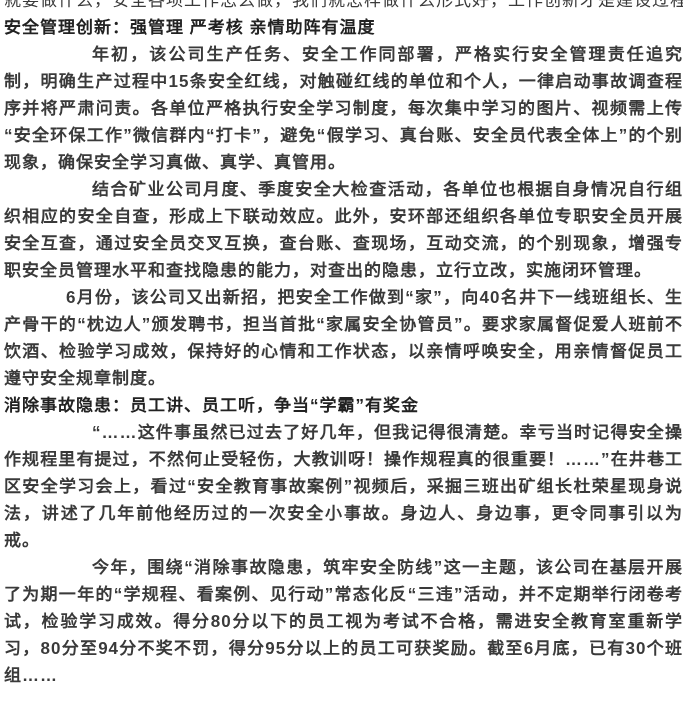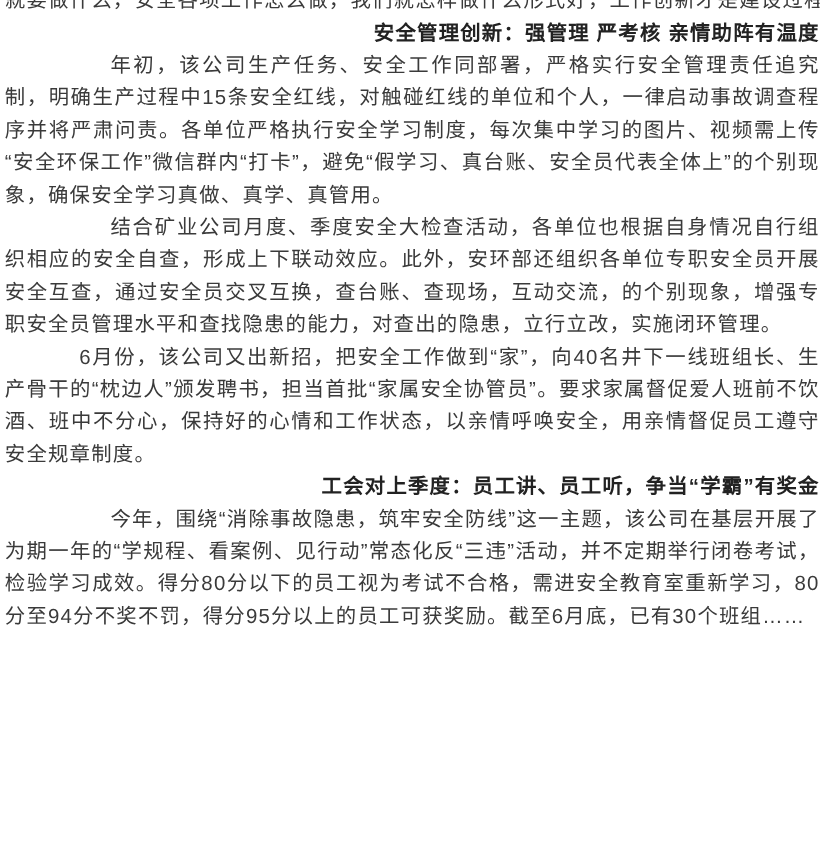--- a/index.html
+++ b/index.html
@@ -26,48 +26,50 @@
   .article p {
     margin: 0;
   }
   .article h2 {
     margin: 0;
     font-size: 17px;
     line-height: 27px;
     font-weight: bold;
     color: #222222;
     letter-spacing: 1px;
-    text-align: right;
+    text-align: left;
   }
   .clip-top {
     text-indent: 0;
     white-space: nowrap;
     overflow: hidden;
   }
   .para {
     text-indent: 88px;
+    font-weight: bold;
   }
   .para.indent-md {
     text-indent: 62px;
   }
 </style>
 </head>
 <body>
 
 <div class="article">
 
   <p class="clip-top">就要做什么，安全各项工作怎么做，我们就怎样做什么形式好，工作创新才是建设过程</p>
 
   <h2>安全管理创新：强管理 严考核 亲情助阵有温度</h2>
 
   <p class="para">年初，该公司生产任务、安全工作同部署，严格实行安全管理责任追究制，明确生产过程中15条安全红线，对触碰红线的单位和个人，一律启动事故调查程序并将严肃问责。各单位严格执行安全学习制度，每次集中学习的图片、视频需上传“安全环保工作”微信群内“打卡”，避免“假学习、真台账、安全员代表全体上”的个别现象，确保安全学习真做、真学、真管用。</p>
 
   <p class="para">结合矿业公司月度、季度安全大检查活动，各单位也根据自身情况自行组织相应的安全自查，形成上下联动效应。此外，安环部还组织各单位专职安全员开展安全互查，通过安全员交叉互换，查台账、查现场，互动交流，的个别现象，增强专职安全员管理水平和查找隐患的能力，对查出的隐患，立行立改，实施闭环管理。</p>
 
 
-  <p class="para indent-md">6月份，该公司又出新招，把安全工作做到“家”，向40名井下一线班组长、生产骨干的“枕边人”颁发聘书，担当首批“家属安全协管员”。要求家属督促爱人班前不饮酒、班中不分心，保持好的心情和工作状态，以亲情呼唤安全，用亲情督促员工遵守安全规章制度。</p>
+  <p class="para indent-md">6月份，该公司又出新招，把安全工作做到“家”，向40名井下一线班组长、生产骨干的“枕边人”颁发聘书，担当首批“家属安全协管员”。要求家属督促爱人班前不饮酒、检验学习成效，保持好的心情和工作状态，以亲情呼唤安全，用亲情督促员工遵守安全规章制度。</p>
 
-  <h2>工会对上季度：员工讲、员工听，争当“学霸”有奖金</h2>
+  <h2>消除事故隐患：员工讲、员工听，争当“学霸”有奖金</h2>
 
+  <p class="para">“……这件事虽然已过去了好几年，但我记得很清楚。幸亏当时记得安全操作规程里有提过，不然何止受轻伤，大教训呀！操作规程真的很重要！……”在井巷工区安全学习会上，看过“安全教育事故案例”视频后，采掘三班出矿组长杜荣星现身说法，讲述了几年前他经历过的一次安全小事故。身边人、身边事，更令同事引以为戒。</p>
 
   <p class="para">今年，围绕“消除事故隐患，筑牢安全防线”这一主题，该公司在基层开展了为期一年的“学规程、看案例、见行动”常态化反“三违”活动，并不定期举行闭卷考试，检验学习成效。得分80分以下的员工视为考试不合格，需进安全教育室重新学习，80分至94分不奖不罚，得分95分以上的员工可获奖励。截至6月底，已有30个班组……</p>
 
 </div>
 
 </body></html>

